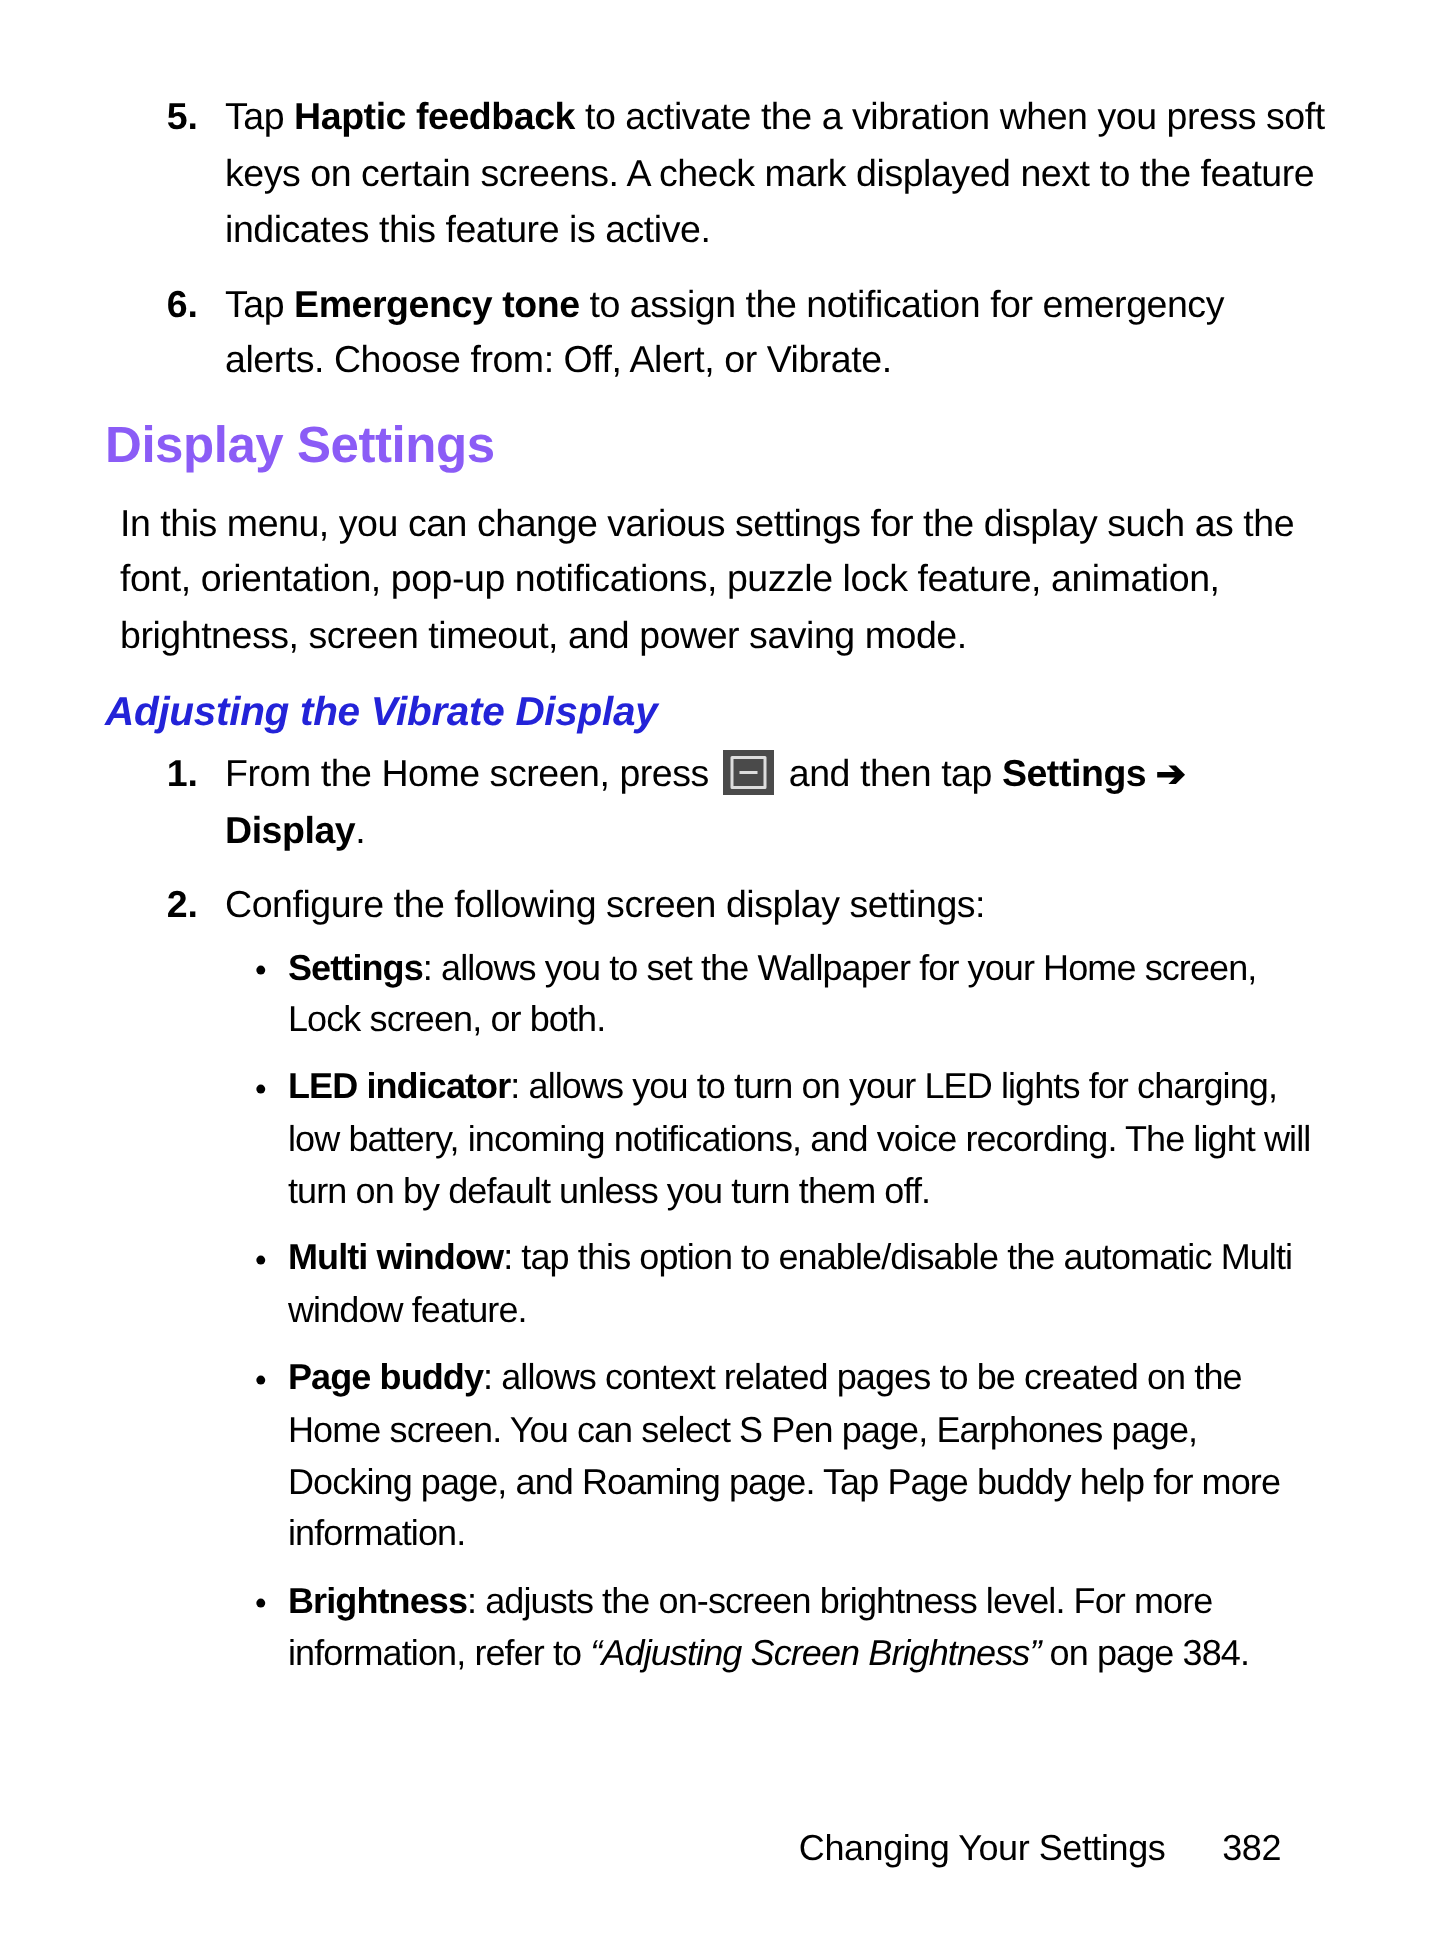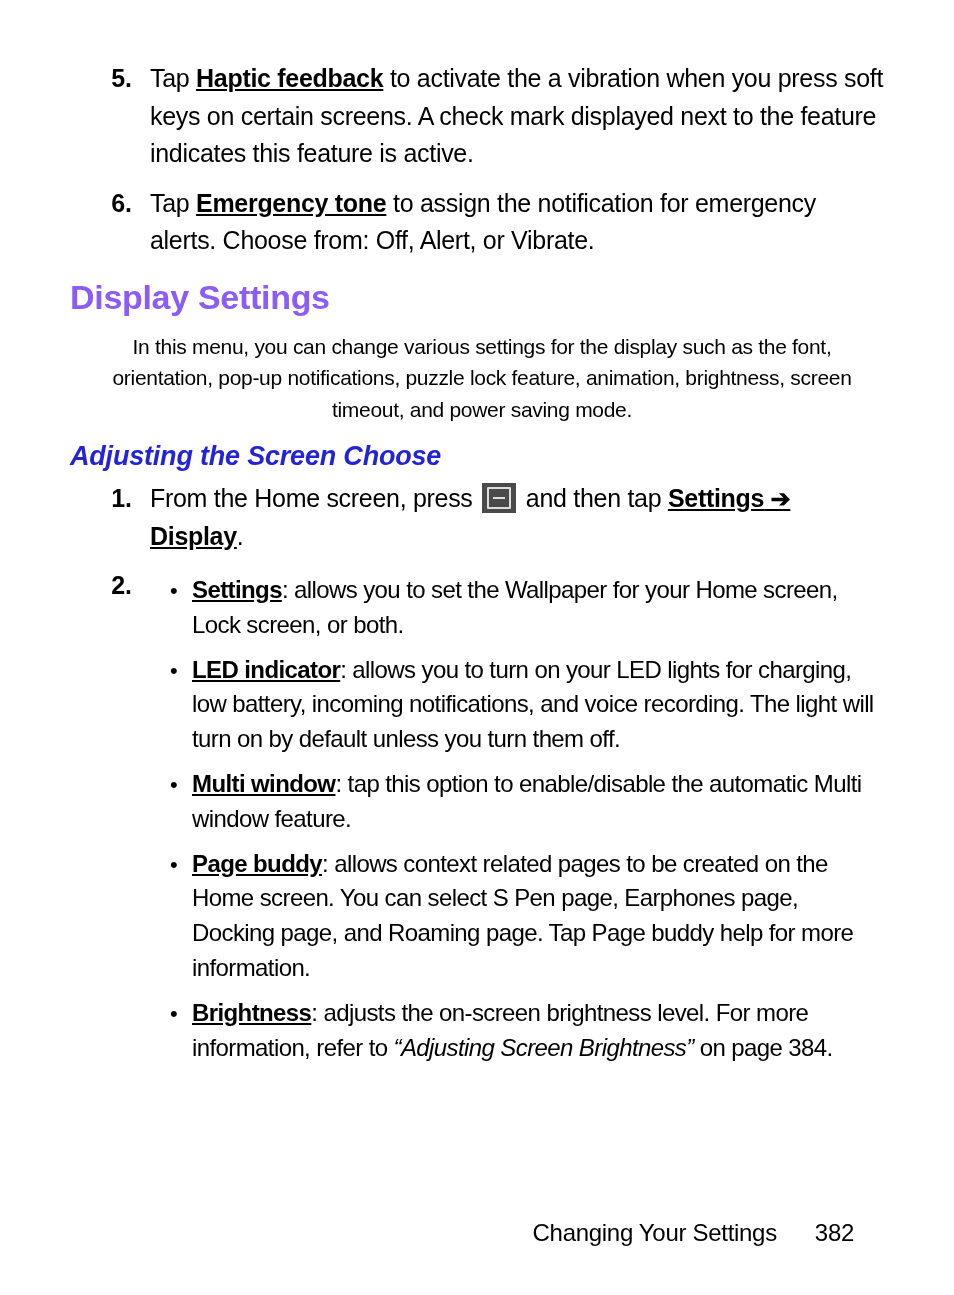--- a/index.html
+++ b/index.html
@@ -32,37 +32,35 @@
       text-align: right;
       padding-right: 18px;
     }
     .ordered-text {
       font-size: 25px;
       flex: 1;
       letter-spacing: -0.3px;
     }
     .bold {
       font-weight: bold;
-      text-decoration: underline;
     }
     .section-heading {
       color: #8b5cf6;
       font-weight: 900;
       font-size: 34px;
       margin-top: 18px;
       margin-bottom: 14px;
       letter-spacing: -0.3px;
     }
     .section-intro {
-      font-size: 21px;
+      font-size: 25px;
       line-height: 1.5;
       margin-left: 10px;
       margin-bottom: 16px;
       letter-spacing: -0.3px;
-      text-align: center;
     }
     .subheading {
       color: #2323d8;
       font-weight: bold;
       font-style: italic;
       font-size: 27px;
       margin-bottom: 8px;
       letter-spacing: -0.2px;
     }
     .menu-icon {
@@ -158,36 +156,37 @@
     <span class="ordered-text">
       <span>Tap </span><span class="bold">Emergency tone</span><span> to assign the notification for emergency alerts. Choose from: Off, Alert, or Vibrate.</span>
     </span>
   </li>
 </ol>
 
 <h2 class="section-heading">Display Settings</h2>
 
 <p class="section-intro">In this menu, you can change various settings for the display such as the font, orientation, pop-up notifications, puzzle lock feature, animation, brightness, screen timeout, and power saving mode.</p>
 
-<h3 class="subheading">Adjusting the Screen Choose</h3>
+<h3 class="subheading">Adjusting the Vibrate Display</h3>
 
 <ol class="ordered-list">
   <li class="ordered-item">
     <span class="ordered-num">1.</span>
     <span class="ordered-text">
       <span>From the Home screen, press </span><span class="menu-icon">
           <span class="menu-icon-inner">
             <span class="menu-icon-line"></span>
           </span>
         </span><span> and then tap </span><span class="bold">Settings</span><span class="bold arrow"> ➔ </span><span class="bold">Display</span><span>.</span>
     </span>
   </li>
   <li class="ordered-item" style="margin-bottom:4px;">
     <span class="ordered-num">2.</span>
     <span class="ordered-text">
+      <span>Configure the following screen display settings:</span>
       <ul class="bullet-list">
         <li class="bullet-item condensed">
           <span class="bullet-mark">•</span>
           <span class="bullet-text"><span class="bold">Settings</span><span>: allows you to set the Wallpaper for your Home screen, Lock screen, or both.</span></span>
         </li>
         <li class="bullet-item condensed">
           <span class="bullet-mark">•</span>
           <span class="bullet-text"><span class="bold">LED indicator</span><span>: allows you to turn on your LED lights for charging, low battery, incoming notifications, and voice recording. The light will turn on by default unless you turn them off.</span></span>
         </li>
         <li class="bullet-item condensed">

